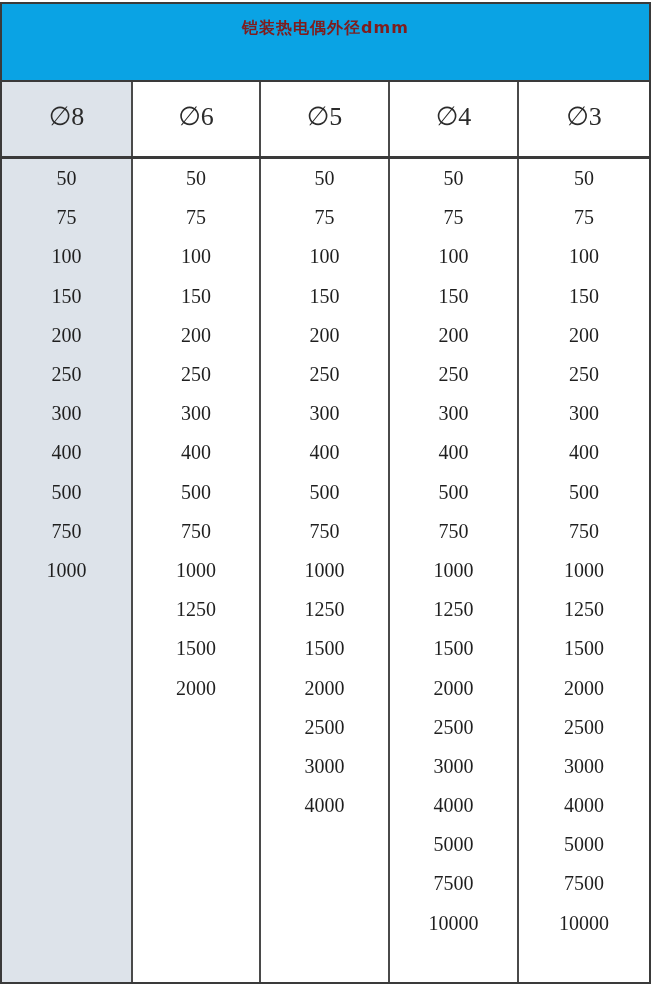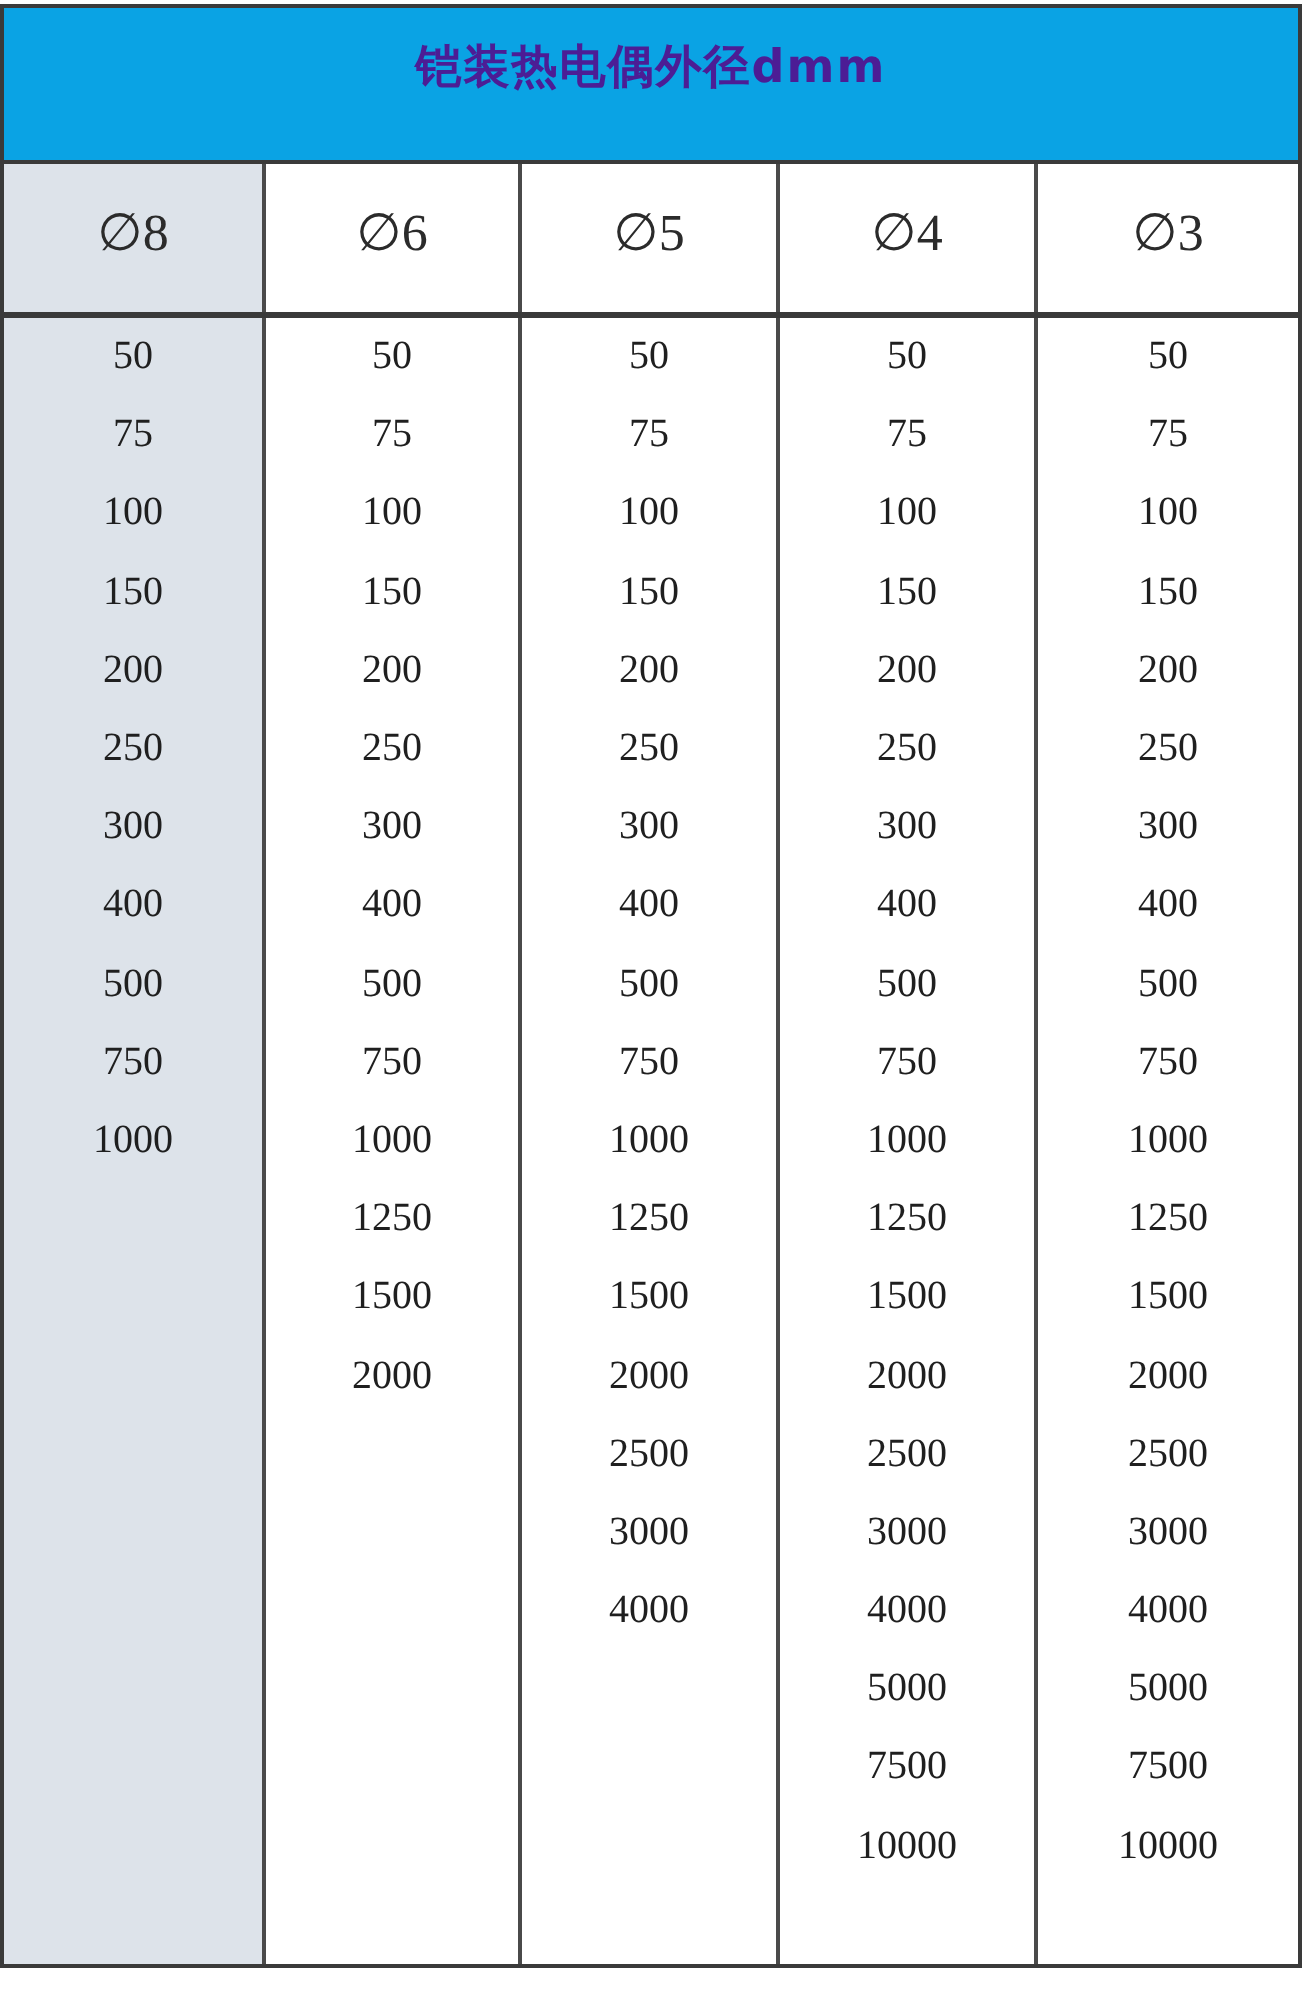--- a/index.html
+++ b/index.html
@@ -27,23 +27,23 @@
     height: 78px;
     background: #0aa3e4;
     border-bottom: 2px solid #3a3a3a;
     display: flex;
     align-items: flex-start;
     justify-content: center;
     box-sizing: border-box;
     padding-top: 14px;
   }
   .title-bar .title-text {
-    color: #4c1d95;
+    color: #7f1d1d;
     font-family: "DejaVu Sans", "Liberation Sans", sans-serif;
-    font-size: 23px;
+    font-size: 16px;
     font-weight: 600;
     letter-spacing: 1px;
   }
   .header-row {
     display: grid;
     grid-template-columns: 131px 128px 129px 129px 130px;
     height: 74px;
     border-bottom: 3px solid #3a3a3a;
     box-sizing: content-box;
   }

